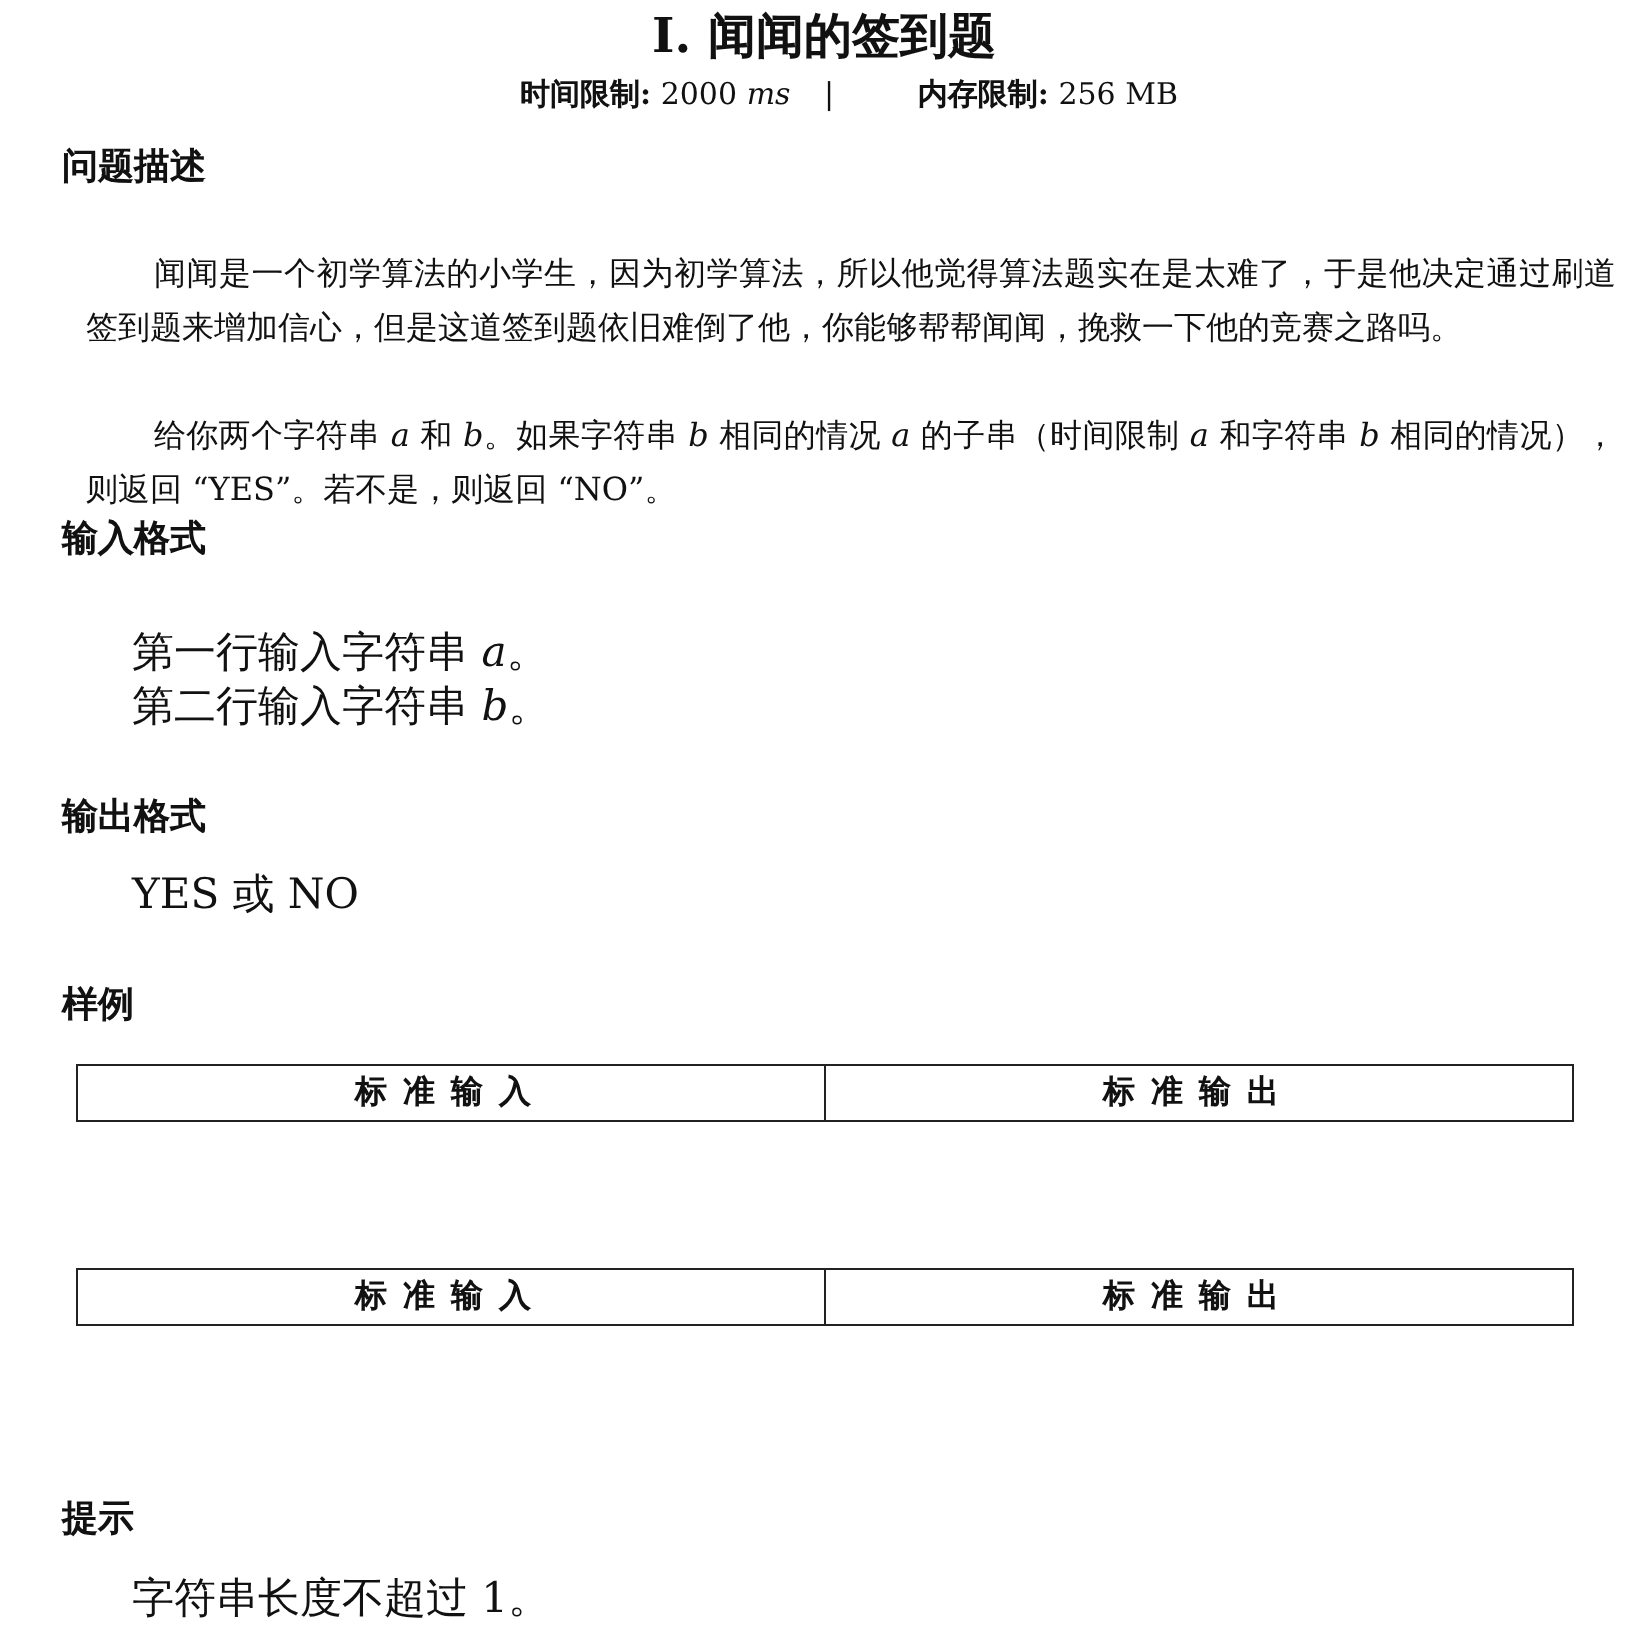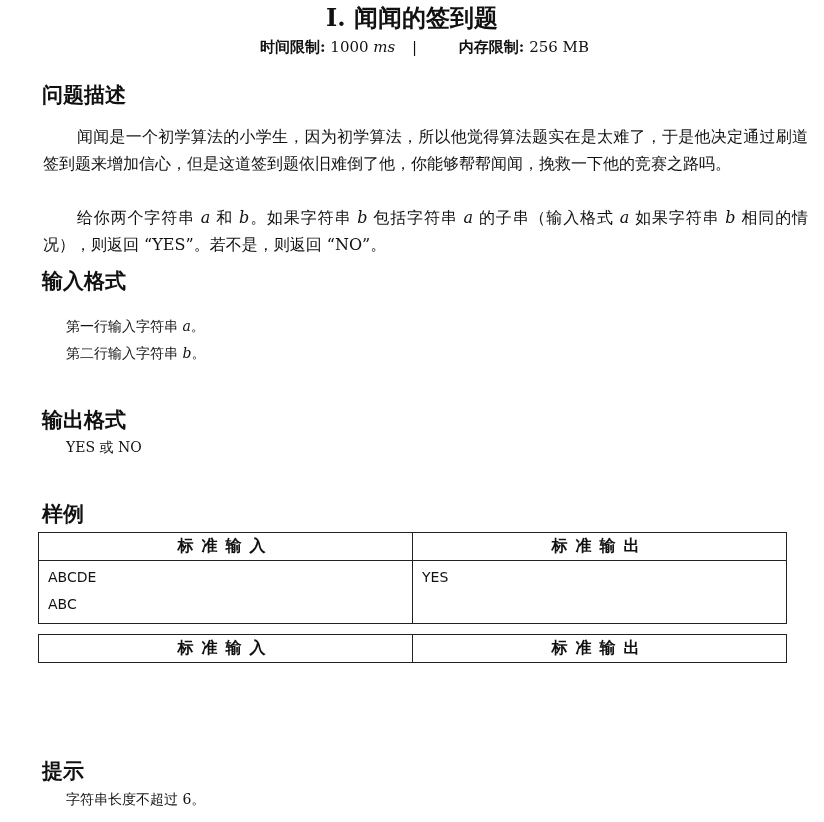--- a/index.html
+++ b/index.html
@@ -5,81 +5,72 @@
   html, body { margin:0; padding:0; background:#ffffff; }
   body { width:824px; height:822px; position:relative; overflow:hidden;
          font-family:"DejaVu Serif","Liberation Serif",serif; color:#111; }
   .title { position:absolute; left:0; width:824px; top:4px; text-align:center;
            font-size:24px; font-weight:bold; line-height:28px; }
   .limits { position:absolute; left:0; width:824px; top:36px; text-align:center;
             font-size:15px; line-height:22px; }
   .limits b { font-weight:bold;margin-left:25px; }
   .limits i { font-style:italic; }
   .limits .sep { margin:0 12px; }
-  h2 { position:absolute; left:31px; margin:11px; font-size:21px; font-weight:bold; line-height:24px; }
+  h2 { position:absolute; left:31px; margin:0; font-size:18px; font-weight:bold; line-height:24px; }
   .para { position:absolute; left:31px; width:765px; font-size:16px; line-height:27px;
           text-align:justify; text-indent:34px; margin:12px; }
-  .line { position:absolute; left:66px; font-size:14px; line-height:27px; margin:0; }
+  .line { position:absolute; left:66px; font-size:21px; line-height:27px; margin:0; }
   i.m { font-style:italic; font-family:"DejaVu Serif","Liberation Serif",serif; }
   table.sample { position:absolute; left:38px; width:749px; border-collapse:collapse;
                  font-family:"DejaVu Sans","Liberation Sans",sans-serif; }
   table.sample th, table.sample td { border:1px solid #222; width:50%; }
   table.sample th { font-weight:bold; font-size:16px; height:27px; letter-spacing:8px;
                     text-align:center; padding:0; font-family:"DejaVu Serif","Liberation Serif",serif; }
   table.sample td { vertical-align:top; font-size:14px; padding:3px 9px 5px 9px; height:46px; }
   table.sample td div { line-height:27px; }
 </style>
 </head>
 <body>
 
 <div class="title">I. 闻闻的签到题</div>
 
 <div class="limits">
   <b>时间限制:</b>
-  <span>1000</span>
+  <span>2000</span>
   <i>ms</i>
   <span class="sep">|</span>
   <b>内存限制:</b>
   <span>256 MB</span>
 </div>
 
 <h2 style="top:72px">问题描述</h2>
 <p class="para" style="top:111px">闻闻是一个初学算法的小学生，因为初学算法，所以他觉得算法题实在是太难了，于是他决定通过刷道签到题来增加信心，但是这道签到题依旧难倒了他，你能够帮帮闻闻，挽救一下他的竞赛之路吗。</p>
-<p class="para" style="top:192px"><span>给你两个字符串 </span><i class="m">a</i><span> 和 </span><i class="m">b</i><span>。如果字符串 </span><i class="m">b</i><span> 包括字符串 </span><i class="m">a</i><span> 的子串（输入格式 </span><i class="m">a</i><span> 如果字符串 </span><i class="m">b</i><span> 相同的情况），则返回 “YES”。若不是，则返回 “NO”。</span></p>
+<p class="para" style="top:192px"><span>给你两个字符串 </span><i class="m">a</i><span> 和 </span><i class="m">b</i><span>。如果字符串 </span><i class="m">b</i><span> 相同的情况 </span><i class="m">a</i><span> 的子串（时间限制 </span><i class="m">a</i><span> 和字符串 </span><i class="m">b</i><span> 相同的情况），则返回 “YES”。若不是，则返回 “NO”。</span></p>
 
 <h2 style="top:258px">输入格式</h2>
 <p class="line" style="top:313px"><span>第一行输入字符串 </span><i class="m">a</i><span>。</span></p>
 <p class="line" style="top:340px"><span>第二行输入字符串 </span><i class="m">b</i><span>。</span></p>
 
 <h2 style="top:397px">输出格式</h2>
 <p class="line" style="top:434px">YES 或 NO</p>
 
 <h2 style="top:491px">样例</h2>
 
 <table class="sample" style="top:532px">
   <tbody>
       <tr>
     <th>标准输入</th>
     <th>标准输出</th>
   </tr>
-  <tr>
-    <td>
-      <div>ABCDE</div>
-      <div>ABC</div>
-    </td>
-    <td>
-      <div>YES</div>
-    </td>
-  </tr>
 </tbody>
   </table>
 
 <table class="sample" style="top:634px">
   <tbody>
       <tr>
     <th>标准输入</th>
     <th>标准输出</th>
   </tr>
 </tbody>
   </table>
 
 <h2 style="top:748px">提示</h2>
-<p class="line" style="top:786px">字符串长度不超过 6。</p>
+<p class="line" style="top:786px">字符串长度不超过 1。</p>
 
 </body></html>

